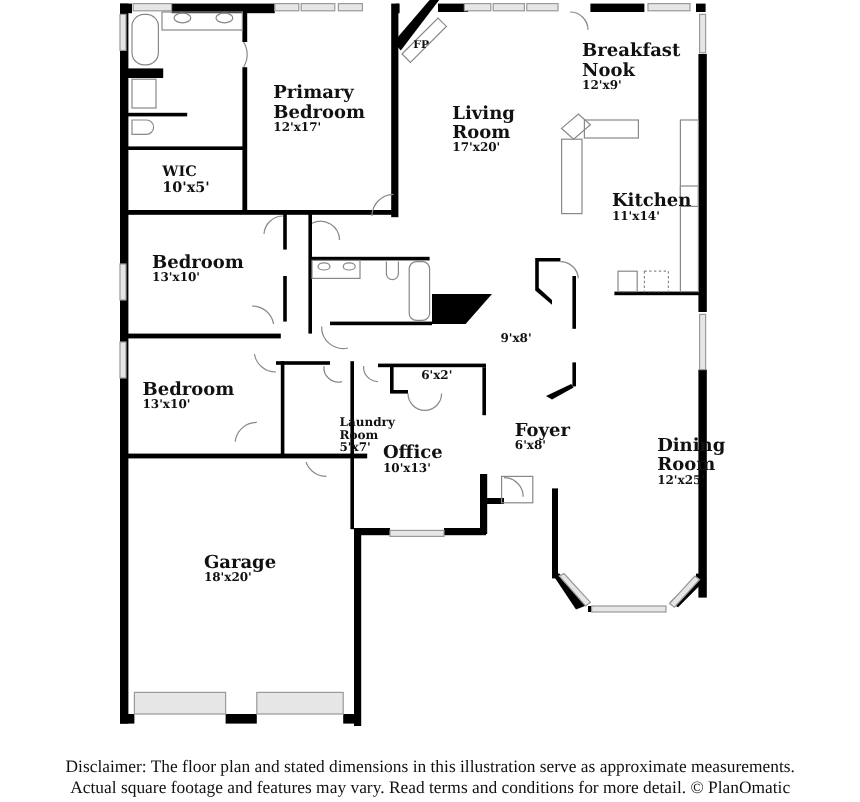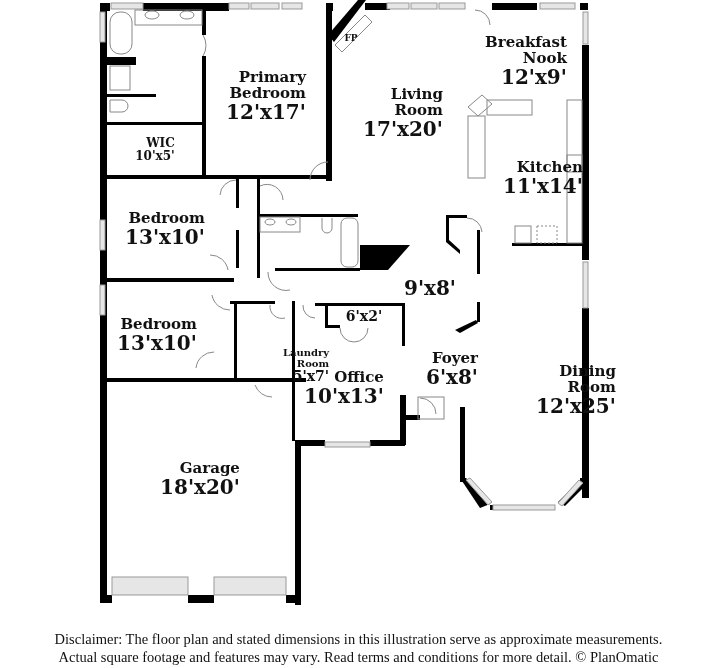--- a/index.html
+++ b/index.html
@@ -1,22 +1,22 @@
 <!DOCTYPE html>
 <html><head>
 <meta charset="utf-8">
 <style>
   html,body{margin:0;padding:0;background:#ffffff;}
   body{width:717px;height:668px;position:relative;overflow:hidden;font-family:"DejaVu Serif",serif;}
   #plan{position:absolute;left:0;top:0;width:717px;height:668px;}
-  .lbl{position:absolute;text-align:right;font-family:"DejaVu Serif",serif;font-weight:bold;color:#111;line-height:1.05;white-space:nowrap;transform:translateX(-50%);}
+  .lbl{position:absolute;text-align:left;font-family:"DejaVu Serif",serif;font-weight:bold;color:#111;line-height:1.05;white-space:nowrap;transform:translateX(-50%);}
   .lbl .n{display:block;font-size:15px;}
-  .lbl .d{display:block;font-size:20px;}
+  .lbl .d{display:block;font-size:10px;}
   .lbl.sm .n{font-size:10px;}
-  .lbl.sm .d{font-size:14px;}
+  .lbl.sm .d{font-size:10px;}
   .disc{position:absolute;left:0;width:717px;text-align:center;font-family:"Liberation Serif",serif;font-size:14.5px;color:#111;}
 </style>
 </head>
 <body>
 
 <svg id="plan" width="717" height="668" viewBox="0 0 717 668" xmlns="http://www.w3.org/2000/svg">
   <g fill="#000">
 
     <rect x="100" y="3" width="10" height="8"></rect>
     <rect x="143" y="3" width="86" height="8"></rect>

